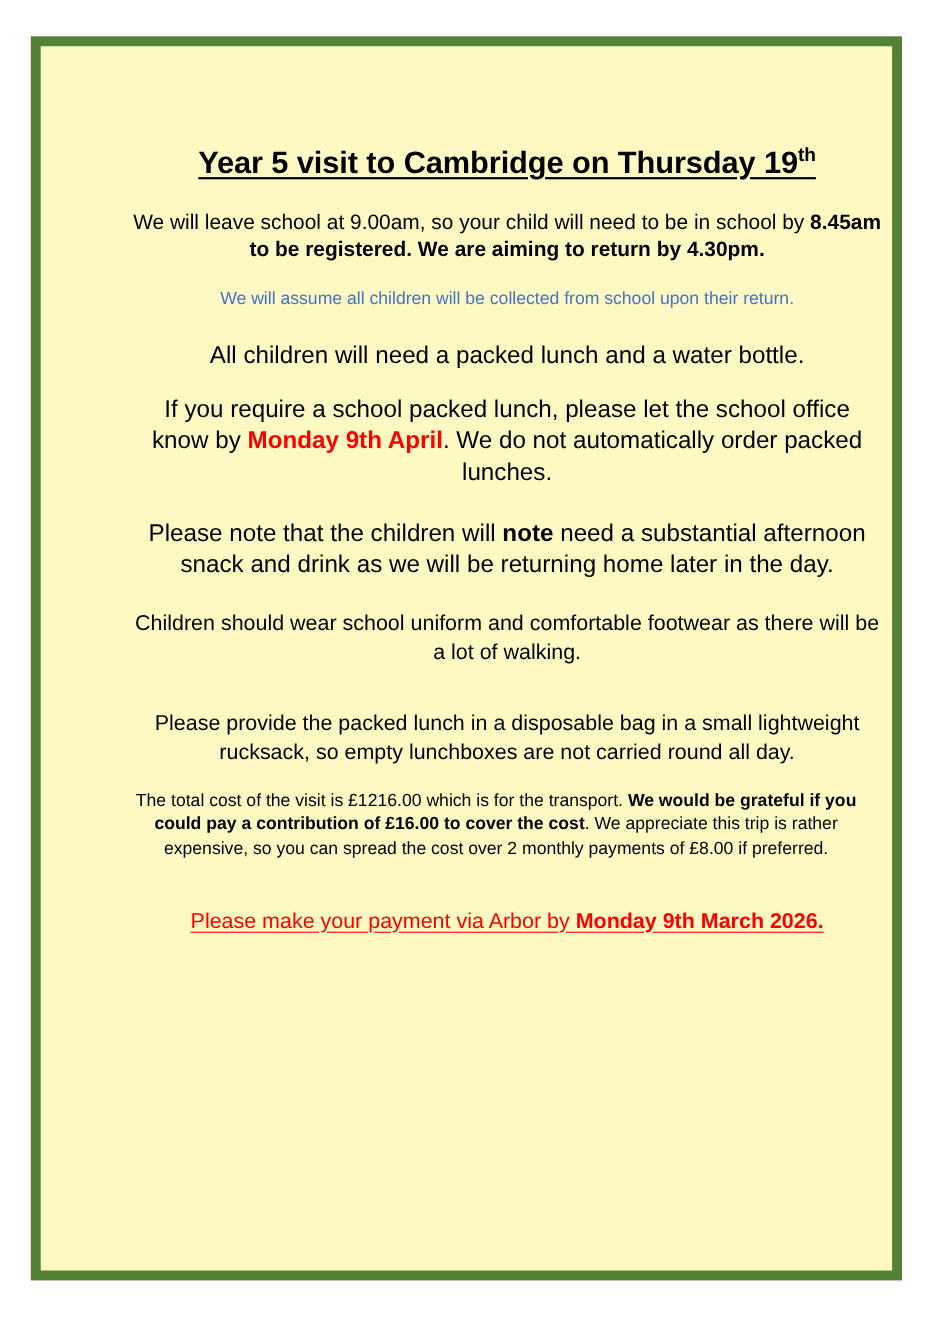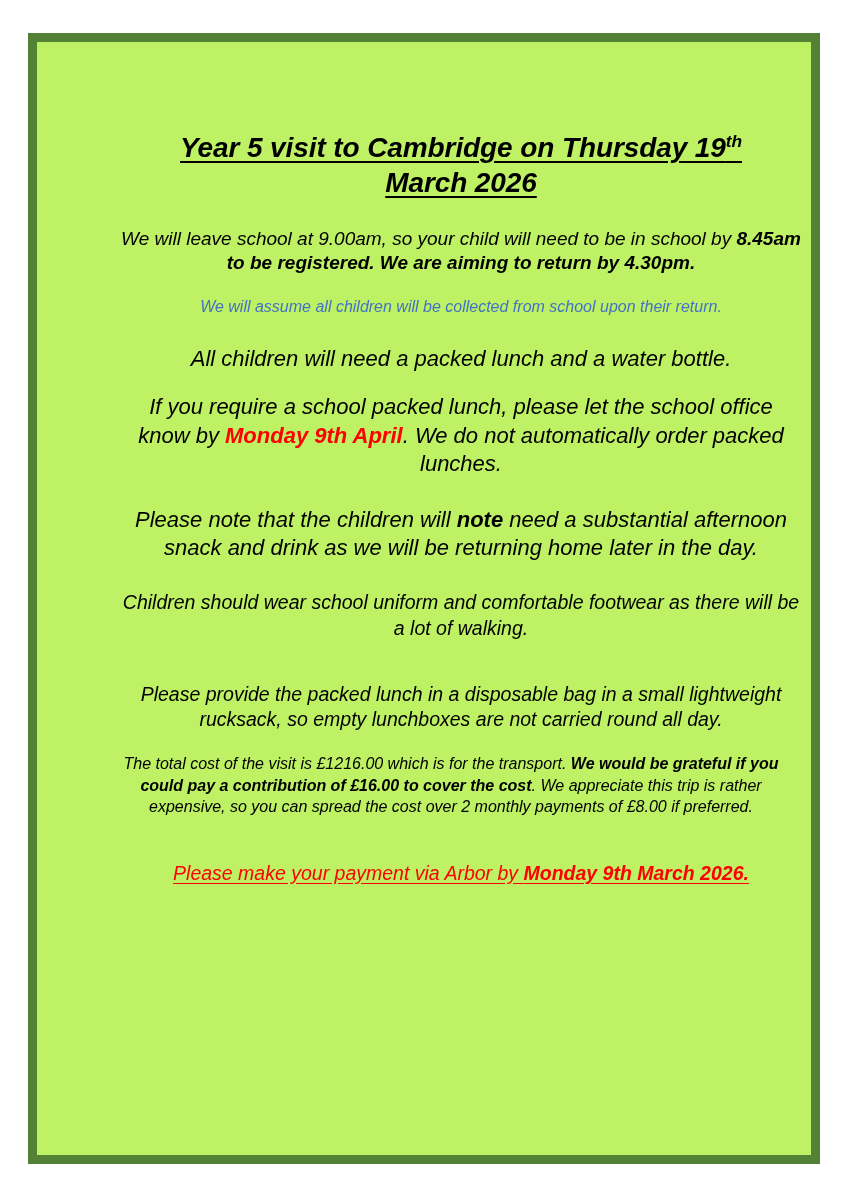--- a/index.html
+++ b/index.html
@@ -22,22 +22,21 @@
     box-sizing: border-box;
   }
   .page-border {
     position: absolute;
     left: 28px;
     top: 33px;
     width: 792px;
     height: 1131px;
     border: 9px solid #538135;
     box-sizing: border-box;
-    background: #bef264;
-    font-style: italic;
+    background: #fef9c3;
   }
   .content {
     position: absolute;
     left: 84px;
     top: 88px;
     width: 680px;
     box-sizing: border-box;
     text-align: center;
   }
 
@@ -98,21 +97,20 @@
 </head>
 <body>
 
 <div class="page">
   <div class="page-border">
 
     <div class="content">
 
       <h1 class="doc-title">
         <span class="u"><span>Year 5 visit to Cambridge on Thursday 19</span><sup>th</sup></span><br>
-        <span class="u">March 2026</span>
       </h1>
 
       <div class="gap-s"></div>
 
       <p class="para lvl-lg"><span>We will leave school at 9.00am, so your child will need to be in school by </span><b>8.45am to be registered. We are aiming to return by 4.30pm.</b></p>
 
       <div class="gap-m"></div>
 
       <p class="para lvl-xs blue">We will assume all children will be collected from school upon their return.</p>
 

